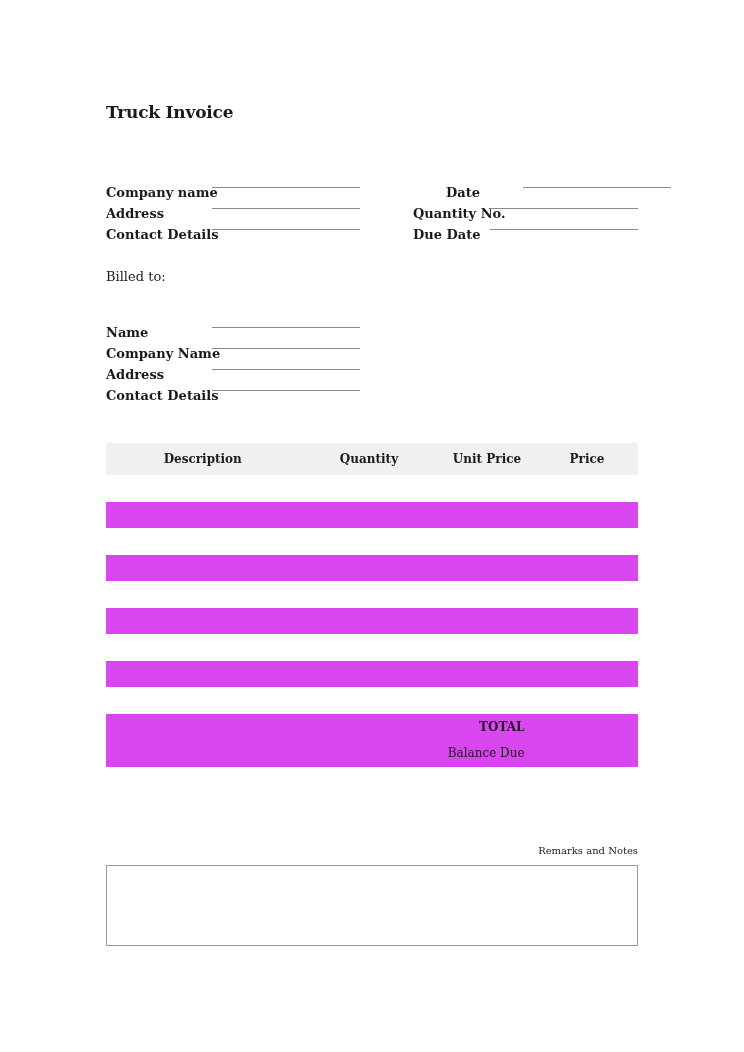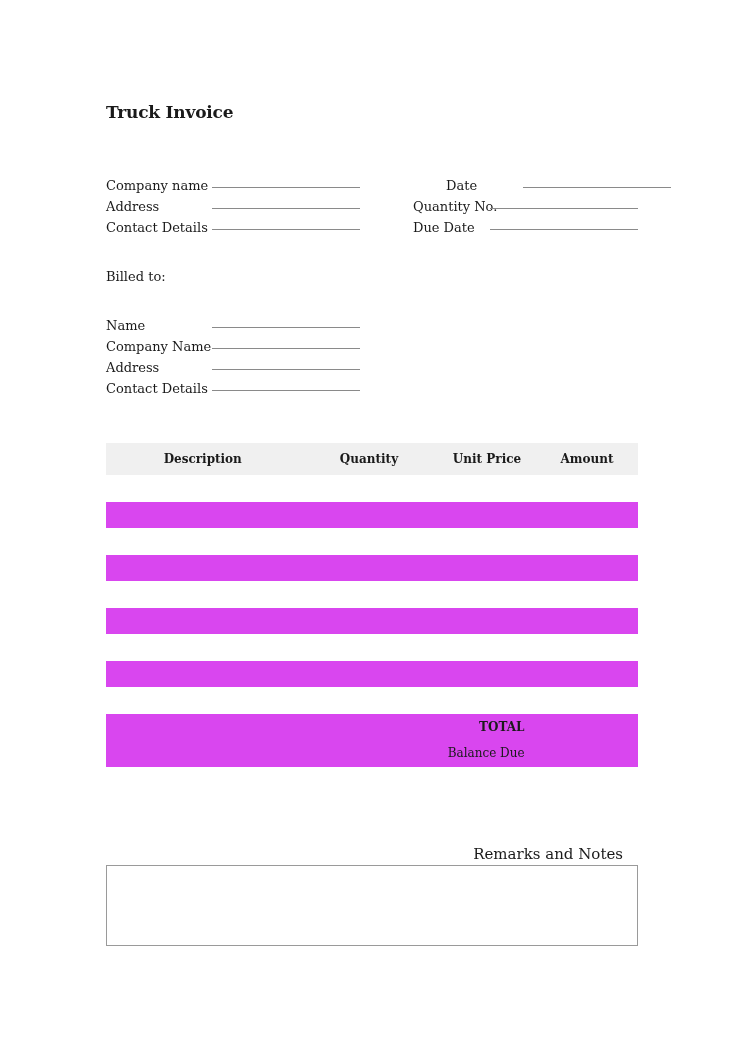--- a/index.html
+++ b/index.html
@@ -1,31 +1,31 @@
 <!DOCTYPE html>
 <html><head>
 <meta charset="utf-8">
 <style>
   html, body { margin:0; padding:0; background:#ffffff; }
   body { width:744px; height:1052px; position:relative; font-family:"DejaVu Serif", "Liberation Serif", serif; color:#1a1a1a; overflow:hidden; }
   .title { position:absolute; left:106px; top:102px; font-size:17px; font-weight:bold; letter-spacing:-0.2px; }
   .field { position:absolute; height:21px; font-size:13px; }
-  .field .lbl { position:absolute; left:0; top:8px; white-space:nowrap; }
+  .field .lbl { position:absolute; left:0; top:15px; white-space:nowrap;font-weight:bold; }
   .field .line { position:absolute; top:17px; height:0; border-top:1px solid #8a8a8a; }
   .billed { position:absolute; left:106px; top:269px; font-size:13px; }
   table.items { position:absolute; left:106px; top:443px; width:532px; border-collapse:collapse; table-layout:fixed; font-size:12px; }
   table.items td, table.items th { padding:0; border-right:1px solid rgba(255,255,255,0.0);margin-left:42px; }
   table.items th { height:32px; font-weight:bold; text-align:center; background:#f0f0f0; }
   table.items td { height:26.5px; }
   table.items tr.shade td { background:#d946ef; }
   table.items td + td, table.items th + th { border-left:1px solid #f6f6f6; }
   table.items tr.shade td + td { border-left:1px solid #f6f6f6; }
   .sum-label { text-align:right; padding-right:11px !important; font-size:12px; }
   .sum-label.bold { font-weight:bold; }
-  .remarks-label { position:absolute; right:121px; top:845px; font-size:15px; }
+  .remarks-label { position:absolute; right:106px; top:845px; font-size:10px; }
   .remarks-box { position:absolute; left:106px; top:865px; width:530px; height:79px; border:1px solid #9a9a9a; background:#fff; }
 </style>
 </head>
 <body>
 
 <div>
 
   <div class="title">Truck Invoice</div>
 
   <div class="field" style="left:106px; top:170px; width:254px;">
@@ -78,21 +78,21 @@
       <col style="width:194px">
       <col style="width:138px">
       <col style="width:98px">
       <col style="width:102px">
     </colgroup>
     <thead>
       <tr>
         <th>Description</th>
         <th>Quantity</th>
         <th>Unit Price</th>
-        <th>Amount</th>
+        <th>Price</th>
       </tr>
     </thead>
     <tbody>
       <tr>
         <td></td>
         <td></td>
         <td></td>
         <td></td>
       </tr>
       <tr class="shade">

